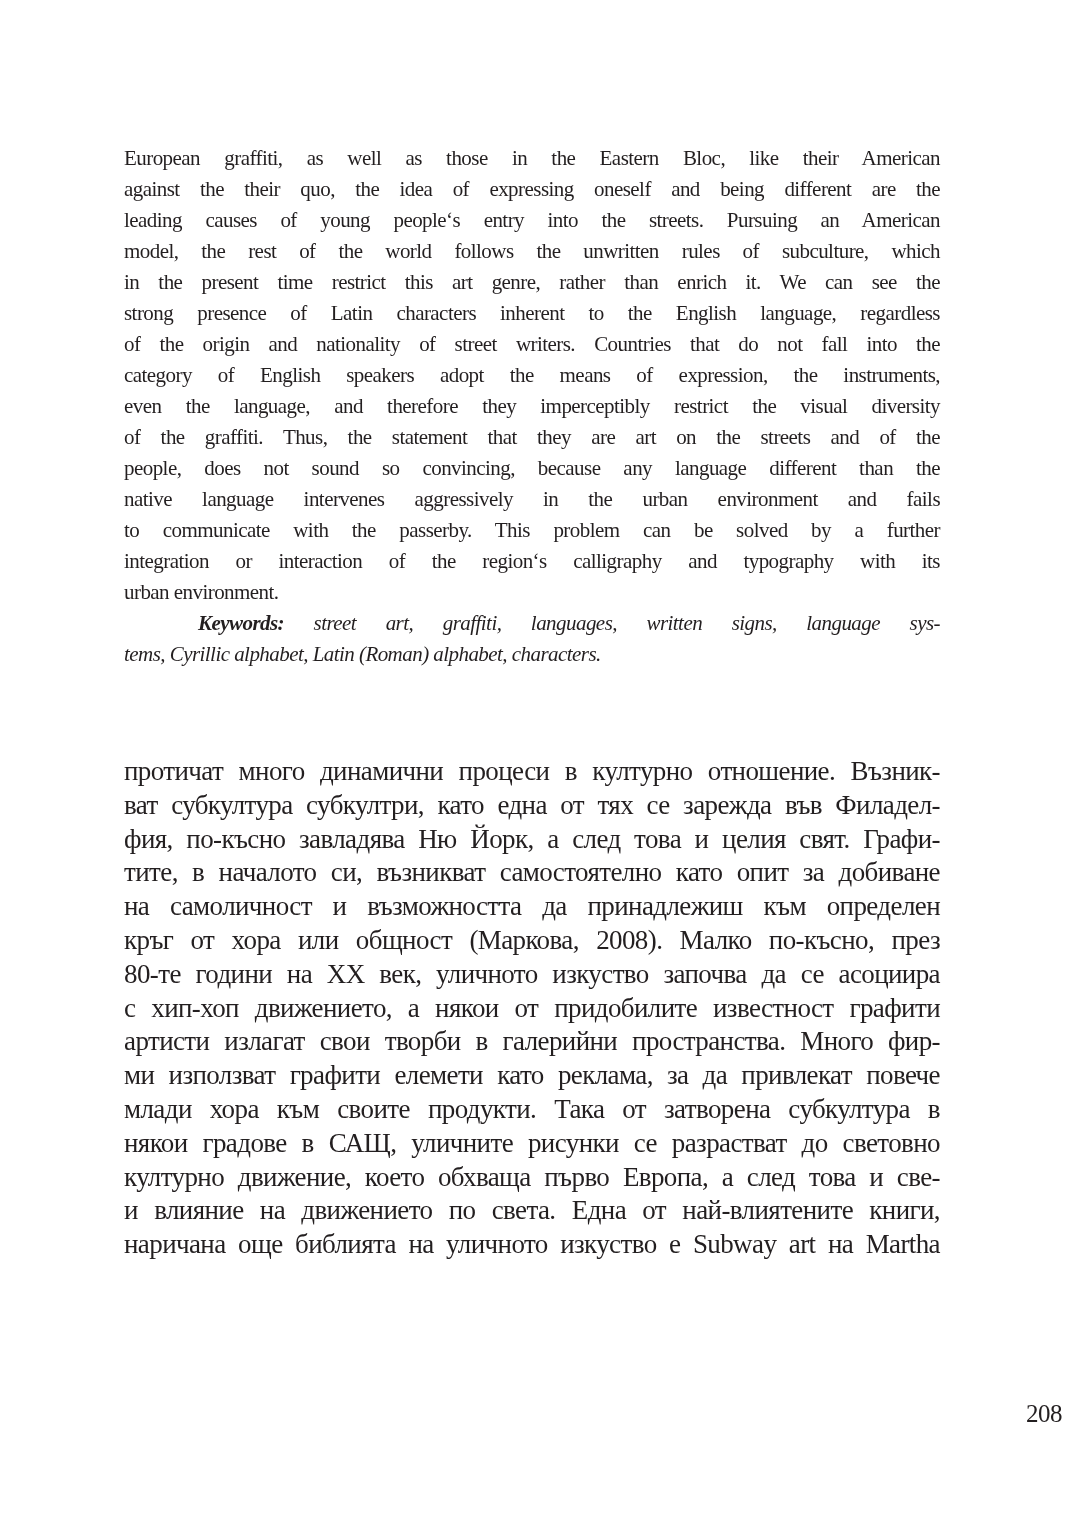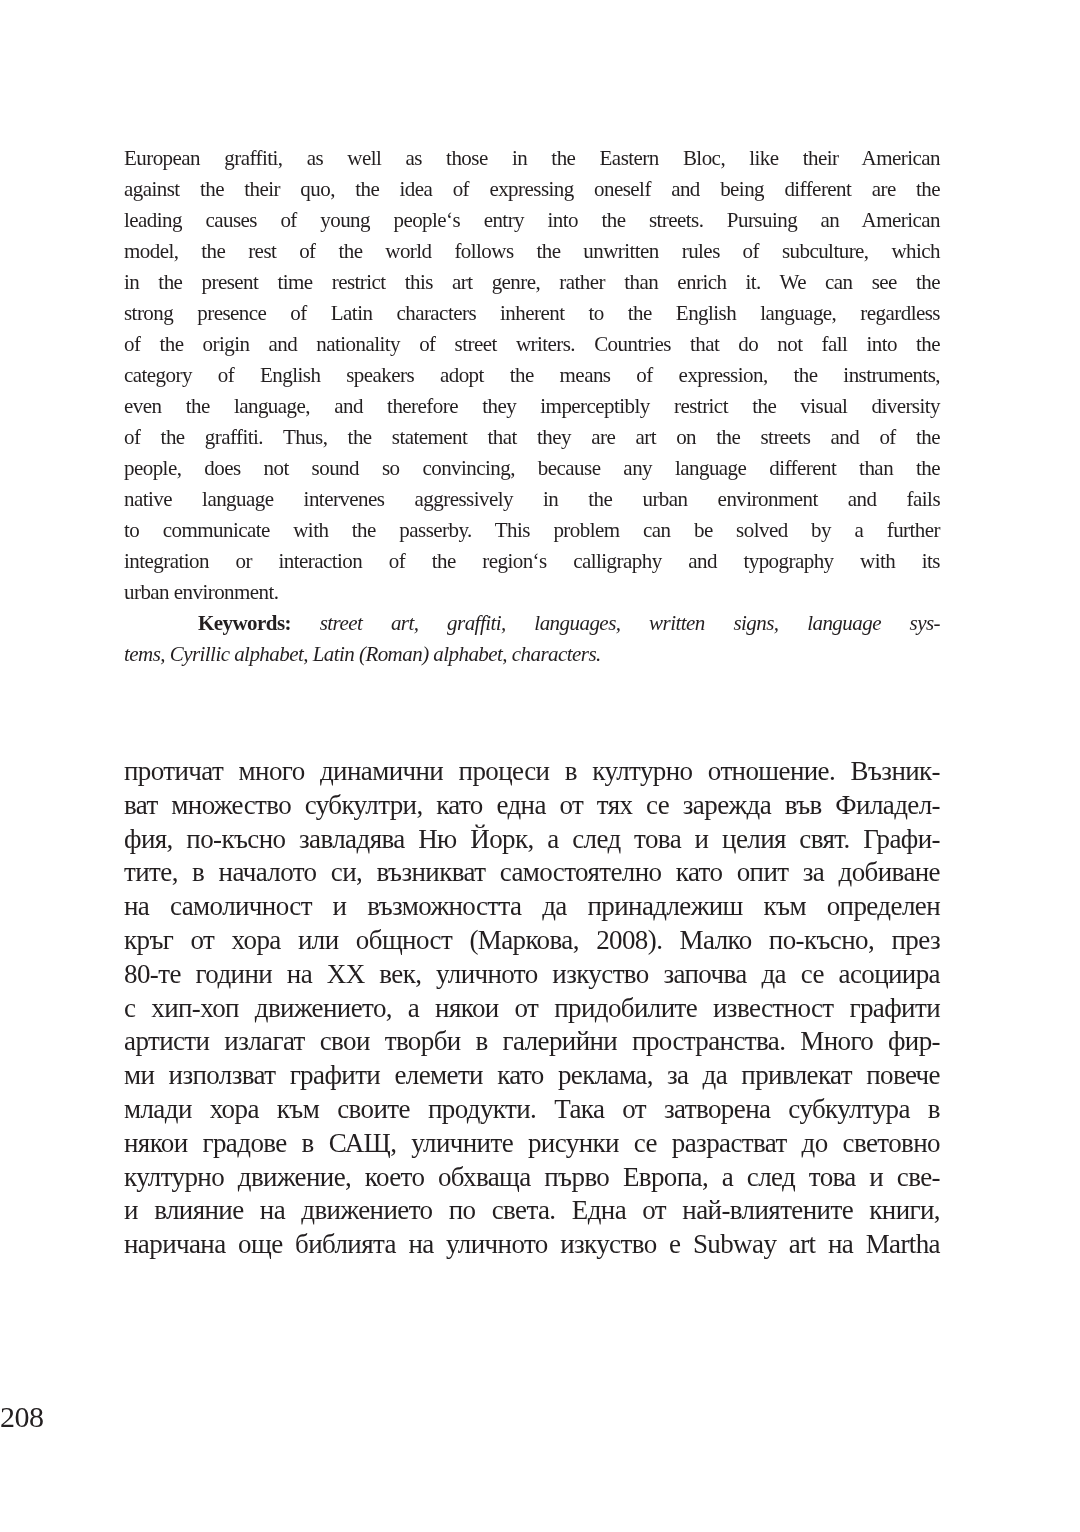--- a/index.html
+++ b/index.html
@@ -38,20 +38,21 @@
       overflow: visible;
     }
     .abstract .line.last {
       text-align-last: left;
     }
     .abstract .line.indent {
       padding-left: 74px;
     }
     .keywords-label {
       font-weight: bold;
+      font-style: italic;
     }
     .keywords-text {
       font-style: italic;
     }
     .body-text {
       position: absolute;
       left: 124px;
       top: 755px;
       width: 816px;
       font-size: 27px;
@@ -66,22 +67,22 @@
       white-space: nowrap;
     }
     .body-text .line.indent {
       padding-left: 74px;
     }
     .page-number {
       position: absolute;
       left: 0;
       width: 1062px;
       top: 1400px;
-      text-align: left;
-      font-size: 30px;
+      text-align: right;
+      font-size: 25px;
       letter-spacing: -0.5px;
     }
   </style>
 </head>
 <body>
 
 <div class="page">
 
   <div class="abstract">
     <span class="line">European graffiti, as well as those in the Eastern Bloc, like their American</span>
@@ -99,21 +100,21 @@
     <span class="line">to communicate with the passerby. This problem can be solved by a further</span>
     <span class="line">integration or interaction of the region‘s calligraphy and typography with  its</span>
     <span class="line last">urban environment.</span>
 
     <span class="line indent"><span class="keywords-label">Keywords:</span><span class="keywords-text"> street art, graffiti, languages, written signs, language sys-</span></span>
     <span class="line last keywords-text">tems, Cyrillic alphabet, Latin (Roman) alphabet, characters.</span>
   </div>
 
   <div class="body-text">
     <span class="line">протичат много динамични процеси в културно отношение. Възник-</span>
-    <span class="line">ват множество субкултри, като една от тях се зарежда във Филадел-</span>
+    <span class="line">ват субкултура субкултри, като една от тях се зарежда във Филадел-</span>
     <span class="line">фия, по-късно завладява Ню Йорк, а след това и целия свят. Графи-</span>
     <span class="line">тите, в началото си, възникват самостоятелно като опит за добиване</span>
     <span class="line">на самоличност и възможността да принадлежиш към определен</span>
     <span class="line">кръг от хора или общност (Маркова, 2008). Малко по-късно, през</span>
     <span class="line">80-те години на XX век, уличното изкуство започва да се асоциира</span>
     <span class="line">с хип-хоп движението, а някои от придобилите известност графити</span>
     <span class="line">артисти излагат свои творби в галерийни пространства. Много фир-</span>
     <span class="line">ми използват графити елемети като реклама, за да привлекат повече</span>
     <span class="line">млади хора към своите продукти. Така от затворена субкултура в</span>
     <span class="line">някои градове в САЩ, уличните рисунки се разрастват до световно</span>

